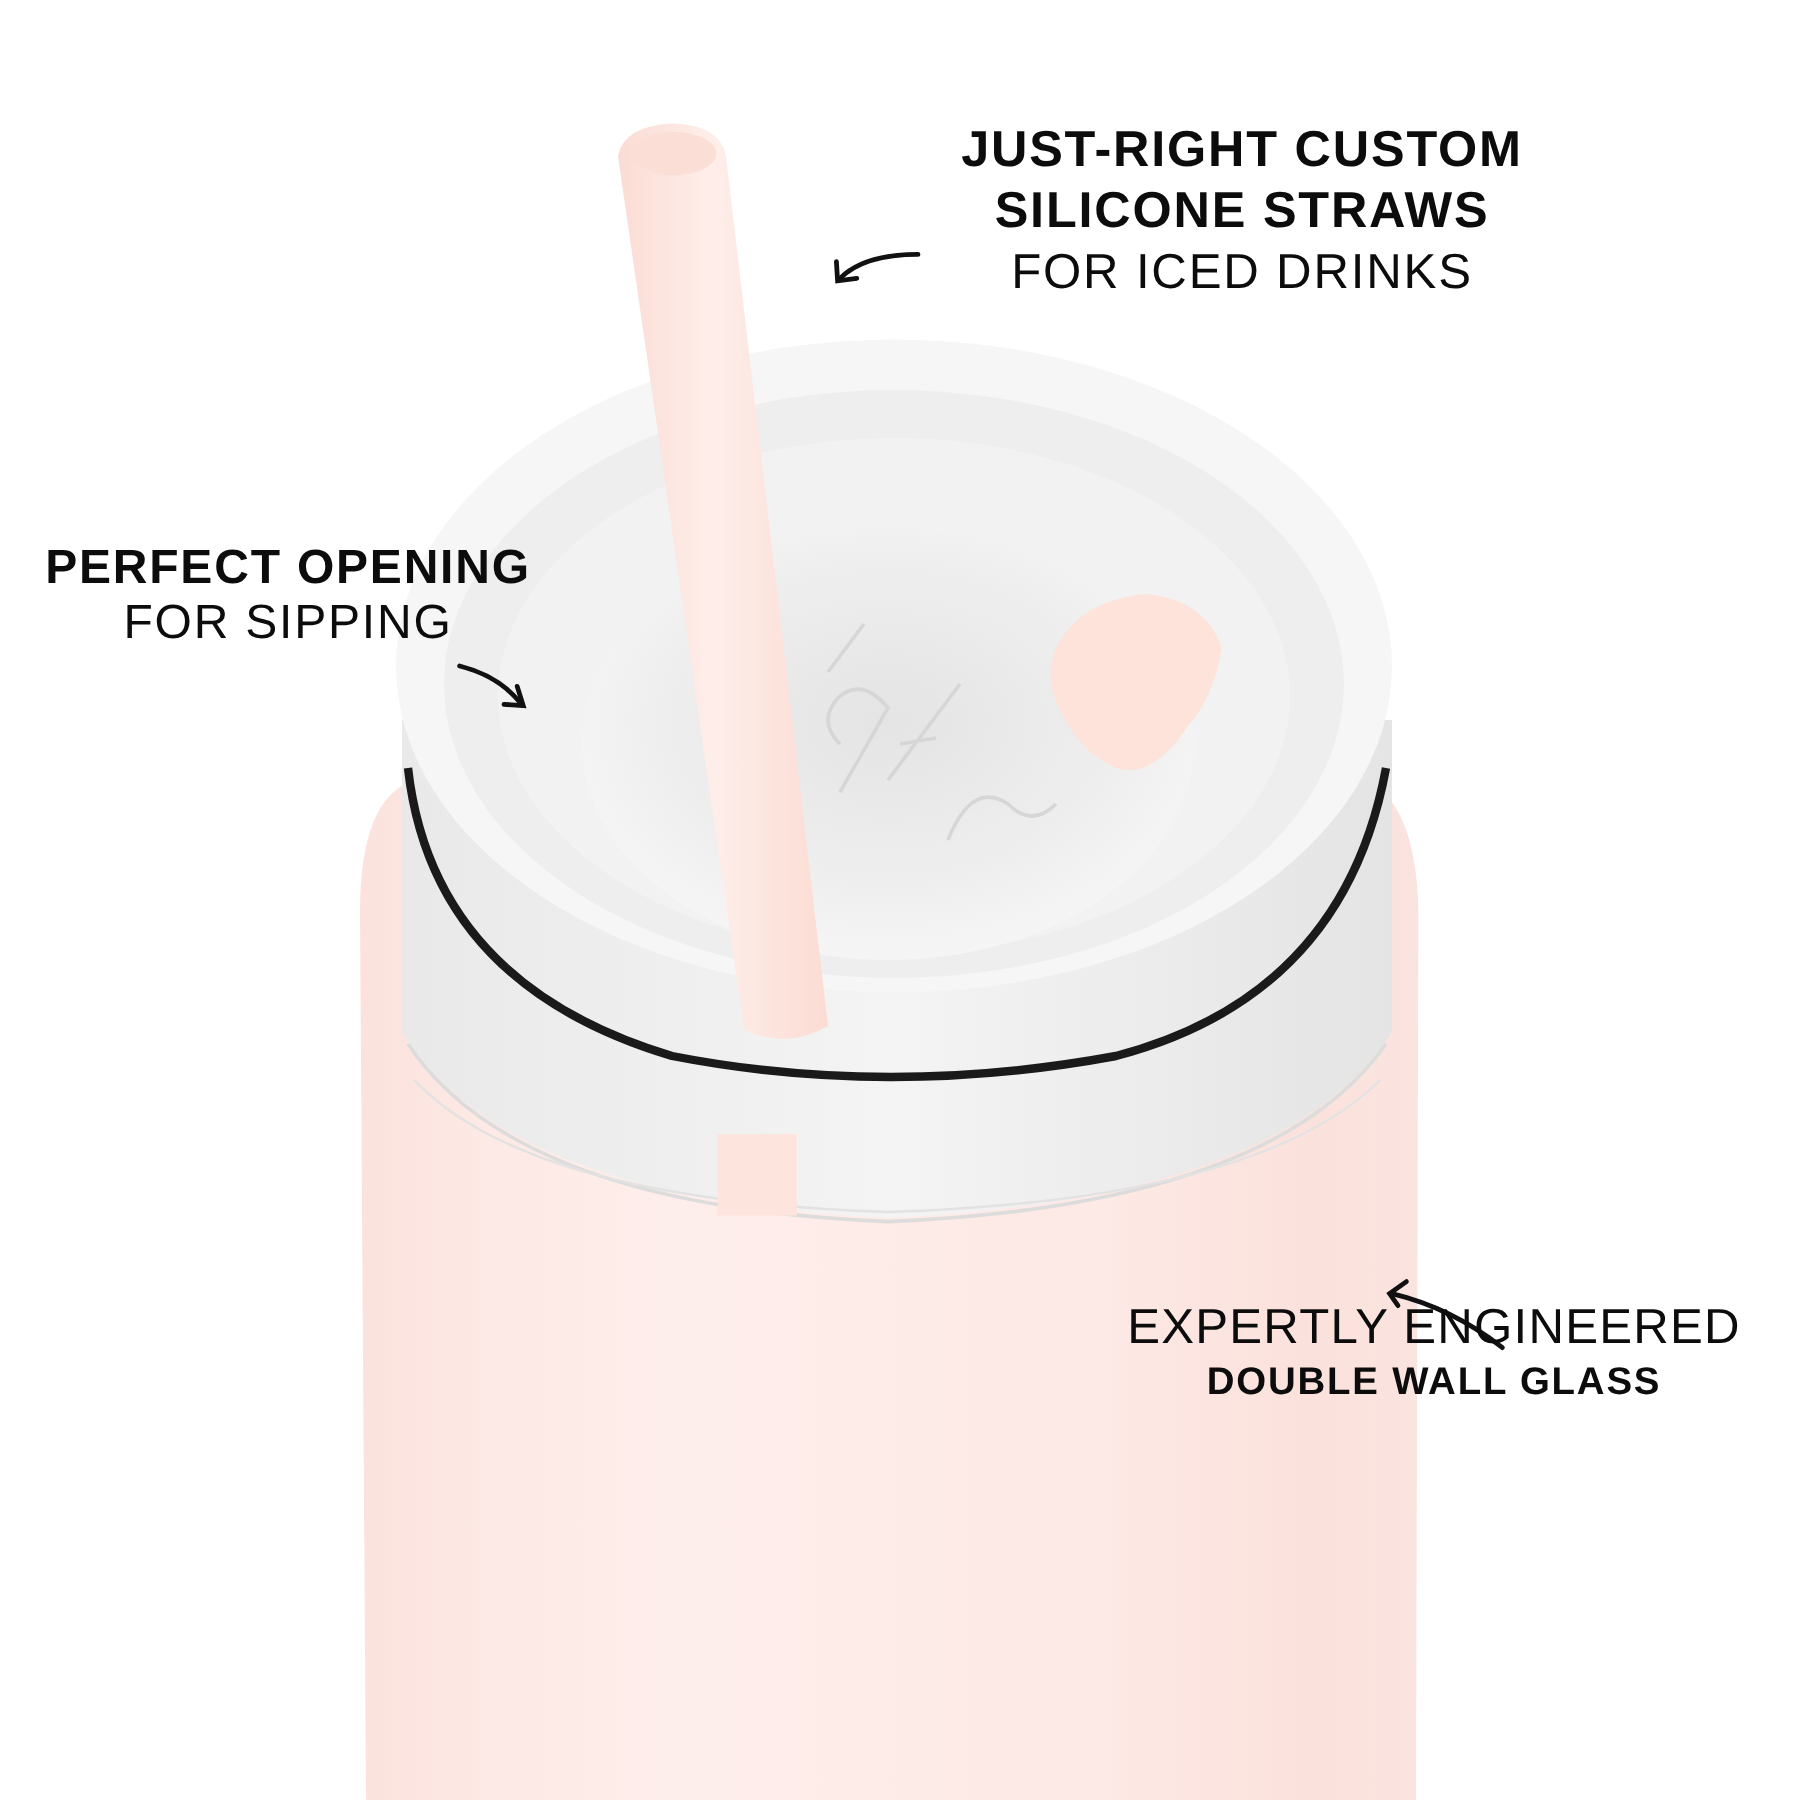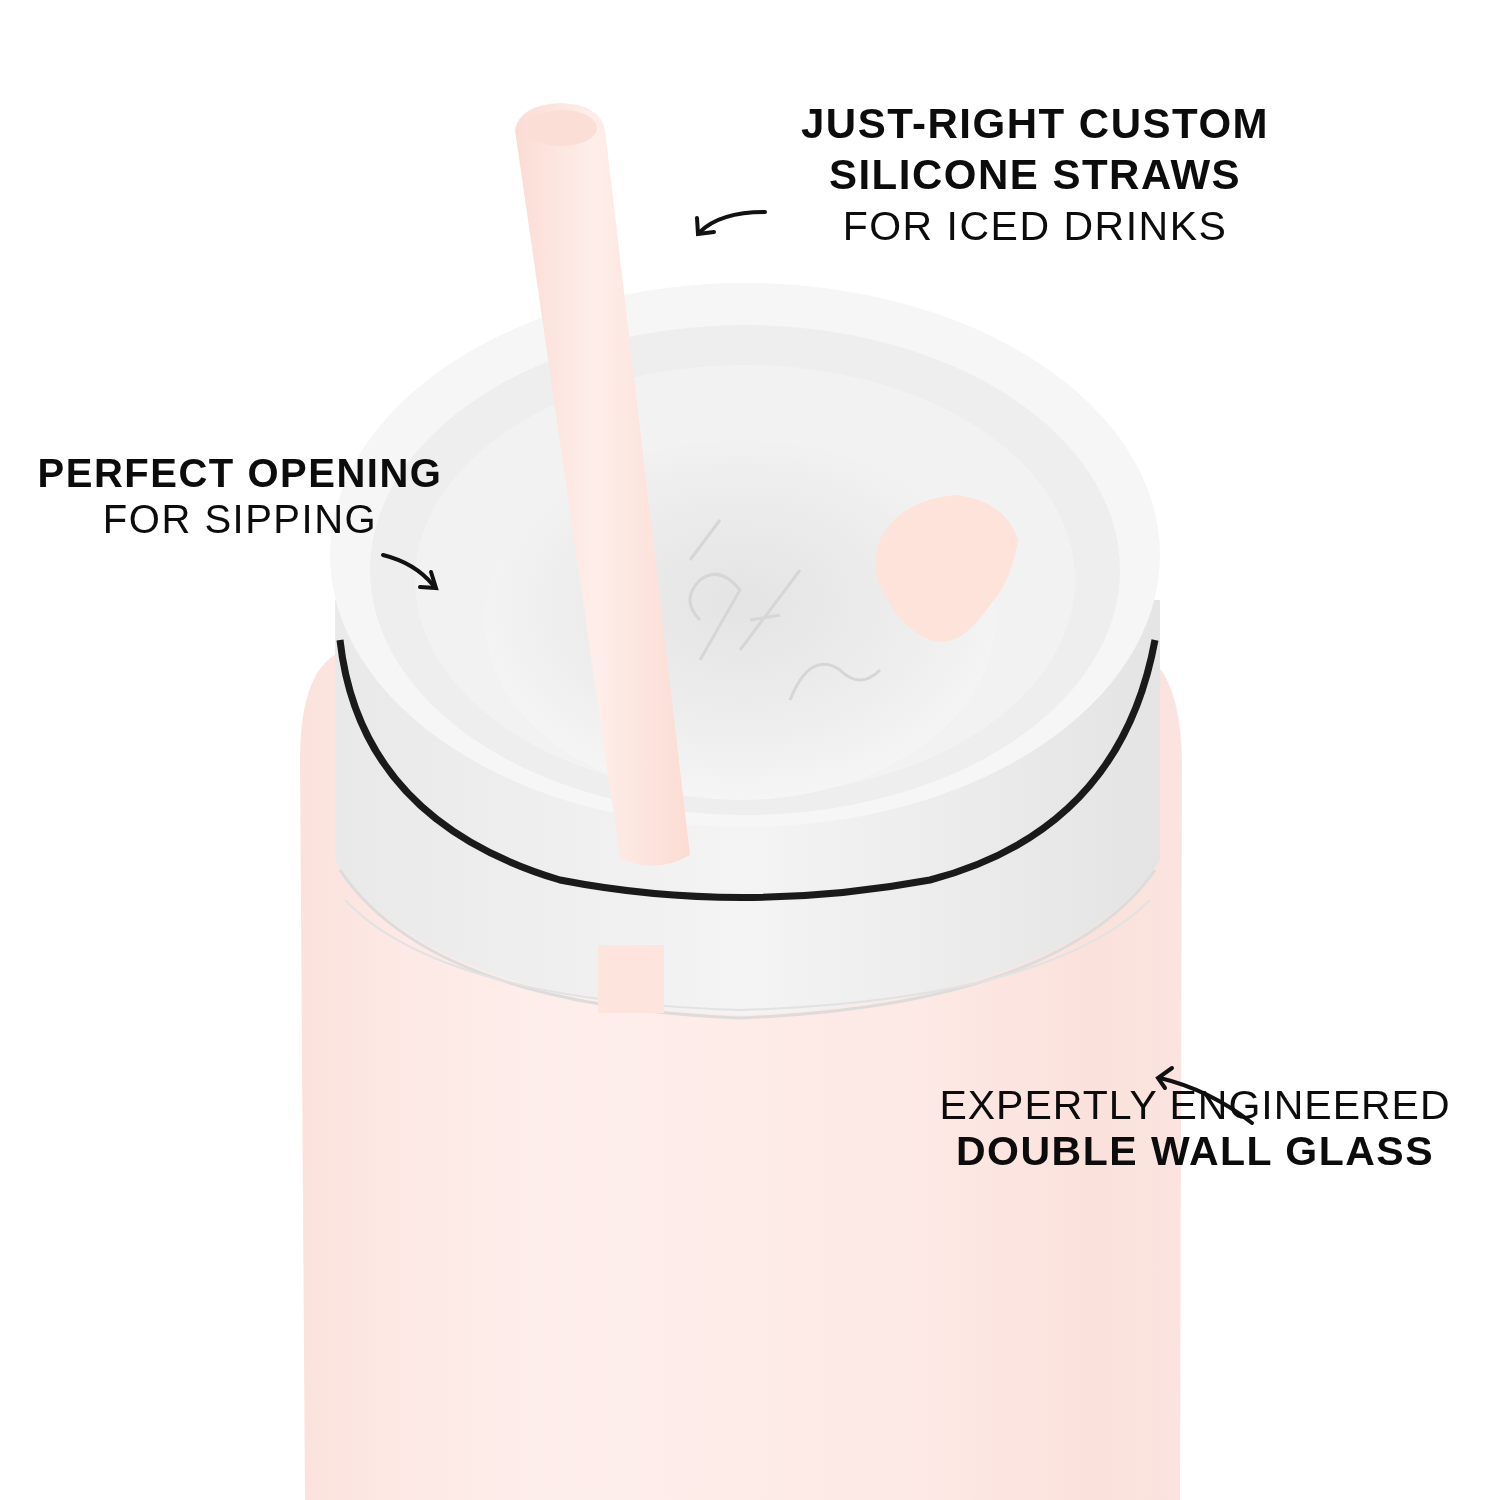--- a/index.html
+++ b/index.html
@@ -11,21 +11,21 @@
   .bold { font-weight:700; letter-spacing:1.5px; }
   .light { font-weight:400; letter-spacing:1.5px; }
   #c-straws { left:780px; top:98px; width:510px; }
   #c-straws .bold { font-size:42px; line-height:51px; }
   #c-straws .light { font-size:41px; line-height:52px; }
   #c-opening { left:10px; top:452px; width:460px; }
   #c-opening .bold { font-size:40px; line-height:42px; }
   #c-opening .light { font-size:40px; line-height:50px; }
   #c-glass { left:905px; top:1082px; width:580px; }
   #c-glass .light { font-size:41px; line-height:46px; letter-spacing:1px; }
-  #c-glass .bold { font-size:41px; line-height:46px; }
+  #c-glass .bold { font-size:32px; line-height:46px; }
   .callout span { display:block; white-space:nowrap; }
 </style>
 </head>
 <body>
 
 <div class="stage">
   <svg class="product" viewBox="0 0 1500 1500">
     <defs>
       <linearGradient id="sleeveGrad" x1="0" x2="1" y1="0" y2="0">
         <stop offset="0" stop-color="#fbe2dc"></stop>

